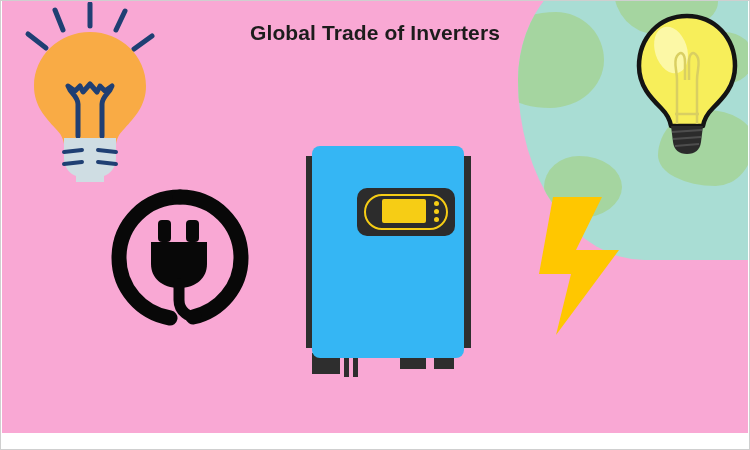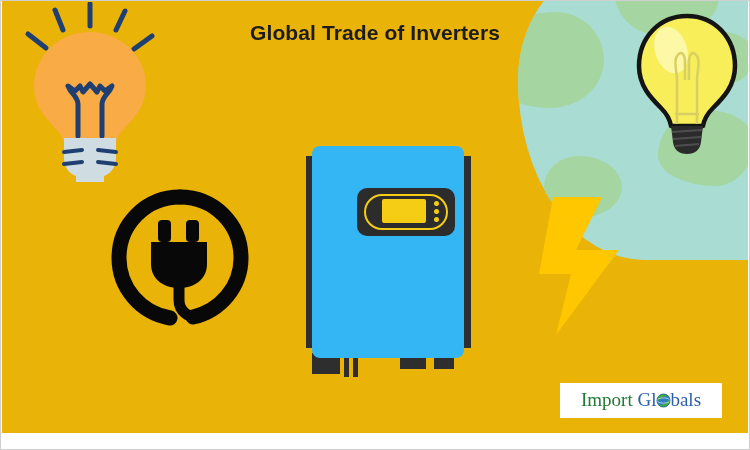--- a/index.html
+++ b/index.html
@@ -36,21 +36,21 @@
     z-index: 60;
   }
 
   
   #art-panel {
     position: absolute;
     left: 2px;
     top: 0px;
     width: 746px;
     height: 433px;
-    background: #eab308;
+    background: #f9a8d4;
     overflow: hidden;
   }
 
   
   #teal-field {
     position: absolute;
     right: 0;
     top: -40px;
     width: 230px;
     height: 300px;
@@ -368,26 +368,15 @@
     </div>
 
     <div id="bolt-icon">
       <svg width="96" height="148" viewBox="0 0 96 148" xmlns="http://www.w3.org/2000/svg">
         <path d="M15 5 L64 5 L38 58 L81 58 L18 143 L33 82 L1 82 Z" fill="#ffc700"></path>
       </svg>
     </div>
 
   </div>
 
-  <div id="logo-box">
-    <span id="logo-text">
-      <span class="logo-import">Import</span><span>&nbsp;</span><span class="logo-gl">Gl</span><span id="logo-globe"><svg width="15" height="15" viewBox="0 0 15 15" xmlns="http://www.w3.org/2000/svg">
-            <circle cx="7.5" cy="7.5" r="6.6" fill="#2f7fc4"></circle>
-            <path d="M1.3 9.2 C4 4.4 10.2 1.4 13.8 4.6 C12.2 1.9 9 0.6 6.2 1.3 C3.2 2 1 4.6 1.3 9.2 Z" fill="#3fa93f"></path>
-            <path d="M13.7 5.8 C11 10.6 4.8 13.6 1.2 10.4 C2.8 13.1 6 14.4 8.8 13.7 C11.8 13 14 10.4 13.7 5.8 Z" fill="#3fa93f"></path>
-            <ellipse cx="7.5" cy="7.5" rx="6.6" ry="2.6" fill="none" stroke="#ffffff" stroke-width="0.8" opacity="0.75"></ellipse>
-            <circle cx="7.5" cy="7.5" r="6.6" fill="none" stroke="#1f5f9c" stroke-width="0.7"></circle>
-          </svg></span><span class="logo-bals">bals</span>
-    </span>
-  </div>
 
   <div id="banner-frame"></div>
 </div>
 
 </body></html>

